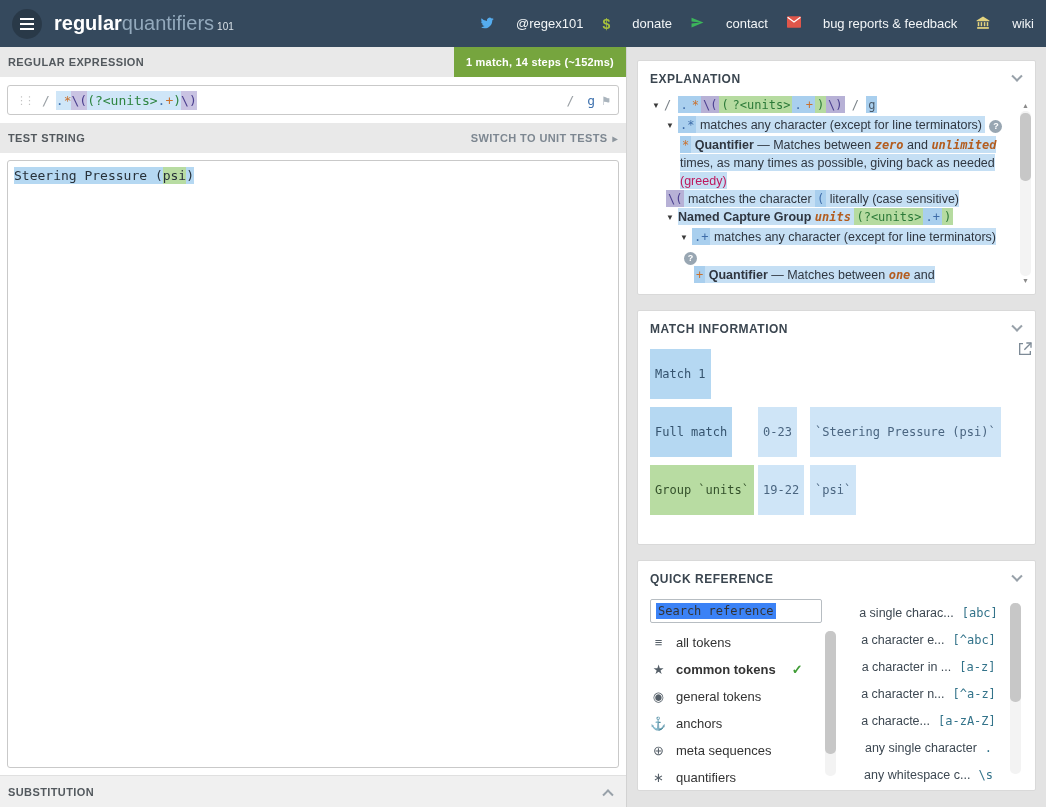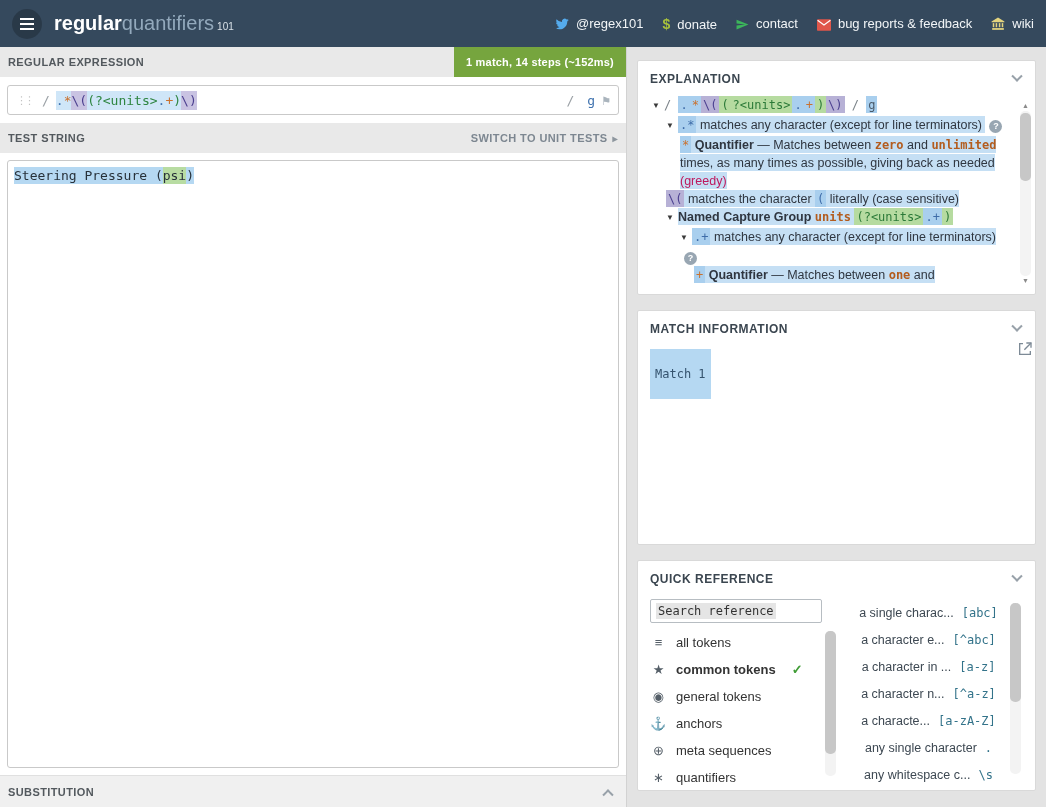--- a/index.html
+++ b/index.html
@@ -21,21 +21,21 @@
     width:30px; height:30px; border-radius:50%; background:rgba(0,0,0,.22);
     display:flex; flex-direction:column; justify-content:center; align-items:center;
     cursor:pointer; flex:none;
   }
   .burger i { display:block; width:14px; height:2px; background:#fff; margin:1.5px 0; }
   .logo { margin-left:12px; display:flex; align-items:baseline; cursor:pointer; }
   .logo .l1 { font-weight:bold; font-size:20px; color:#ffffff; }
   .logo .l2 { font-weight:normal; font-size:20px; color:#93a9bc; }
   .logo .l3 { font-size:10px; color:#d8e0e7; margin-left:3px; }
   .nav-links { margin-left:auto; display:flex; align-items:center; gap:19px; font-size:13px; }
-  .nav-link { display:flex; align-items:flex-end; gap:7px; cursor:pointer; white-space:nowrap; color:#f2f5f7; }
+  .nav-link { display:flex; align-items:flex-start; gap:22px; cursor:pointer; white-space:nowrap; color:#f2f5f7; }
   .nav-ic { display:flex; align-items:center; }
   .dollar { color:#a8c23c; font-weight:bold; font-size:14px; }
 
   
   .left {
     position:absolute; top:47px; left:0; width:627px; bottom:0;
     background:#fff; border-right:1px solid #d2d2d2;
     display:flex; flex-direction:column;
   }
   .strip {
@@ -115,21 +115,21 @@
     padding:2px 24px 6px 12px; font-size:12.5px; line-height:18px; color:#2f3640;
     height:197px; overflow:hidden;
   }
   .exp-line { margin:0; }
   .exp-arrow { display:inline-block; width:12px; font-size:8px; color:#3a3a3a; cursor:pointer; }
   .seg { padding:1.5px 0; }
   .sg-plain, .sg-bold, .sg-gray, .sg-mono-orange { background:#c5dff4; }
   .sg-bold { font-weight:bold; }
   .sg-gray { color:#be185d; }
   .sg-slash { color:#7a8288; font-family:"DejaVu Sans Mono", monospace; font-size:12px; }
-  .sg-mono-orange { font-family:"DejaVu Sans Mono", monospace; font-size:12px; color:#b35c1e; font-weight:bold; }
+  .sg-mono-orange { font-family:"DejaVu Sans Mono", monospace; font-size:12px; color:#b35c1e; font-weight:bold;font-style:italic; }
   .sg-code-blue, .sg-code-orange, .sg-code-flag, .sg-code-purple, .sg-code-green {
     font-family:"DejaVu Sans Mono", monospace; font-size:12px; padding:1.5px 2px;
   }
   .sg-code-blue   { background:#a9cfee; color:#3e6ca8; }
   .sg-code-orange { background:#a9cfee; color:#c9712e; }
   .sg-code-flag   { background:#a9cfee; color:#4a5a6a; }
   .sg-code-purple { background:#b7b1d6; color:#4b3f8f; }
   .sg-code-green  { background:#b6dba0; color:#2c7a38; }
   .help {
     display:inline-block; width:13px; height:13px; border-radius:50%;
@@ -163,21 +163,21 @@
 
   
   .ref-content { padding:6px 12px 8px; display:flex; gap:14px; height:calc(100% - 34px); }
   .qr-left { width:188px; flex:none; position:relative; display:flex; flex-direction:column; }
   .search-box {
     height:24px; flex:none; margin-right:16px; margin-bottom:6px;
     border:1px solid #b7bdc2; border-radius:2px; background:#fff;
     display:flex; align-items:center; padding:0 5px;
     font-family:"DejaVu Sans Mono", monospace; font-size:12px; color:#333; cursor:text;
   }
-  .search-text { background:#e5e5e5; padding:1px 2px;text-align:center; }
+  .search-text { background:#3b82f6; padding:1px 2px;text-align:center; }
   .cat-list { flex:1; padding-right:16px; }
   .cat-row { height:27px; display:flex; align-items:center; gap:9px; font-size:13px; color:#333; cursor:pointer; }
   .cat-ic { width:17px; text-align:center; color:#555f68; font-size:13px; }
   .cat-row.active .cat-label { font-weight:bold; }
   .cat-check { margin-left:7px; color:#3f9c35; font-weight:bold; font-size:13px; }
   .left-sb  { right:2px; top:32px; bottom:4px; }
   .left-sb .track { top:0; bottom:0; }
   .left-sb .thumb { top:0; height:85%; }
   .qr-right { flex:1; position:relative; padding-right:18px; min-width:0; }
   .ref-row { height:27px; display:flex; align-items:center; justify-content:center; cursor:pointer; }
@@ -332,20 +332,32 @@
         <span class="export-ic">
           <svg width="16" height="16" viewBox="0 0 24 24" fill="none" stroke="#7d8a96" stroke-width="2">
             <path d="M9 4H4v16h16v-5"></path>
               <path d="M14 3h7v7"></path>
               <path d="M21 3 11 13"></path>
           </svg>
         </span>
         <div class="m-label-row">
           <span class="chip chip-blue">Match 1</span>
         </div>
+        <div>
+            <div class="m-row">
+              <span class="m-name"><span class="chip chip-blue">Full match</span></span>
+              <span class="m-range"><span class="chip chip-light">0-23</span></span>
+              <span class="chip chip-light">`Steering Pressure (psi)`</span>
+            </div>
+            <div class="m-row">
+              <span class="m-name"><span class="chip chip-green">Group `units`</span></span>
+              <span class="m-range"><span class="chip chip-light">19-22</span></span>
+              <span class="chip chip-light">`psi`</span>
+            </div>
+          </div>
       </div>
     </div>
 
     <div class="card card-ref">
       <div class="card-header">
         <span>QUICK REFERENCE</span>
         <span class="chev"></span>
       </div>
       <div class="ref-content">
         <div class="qr-left">

